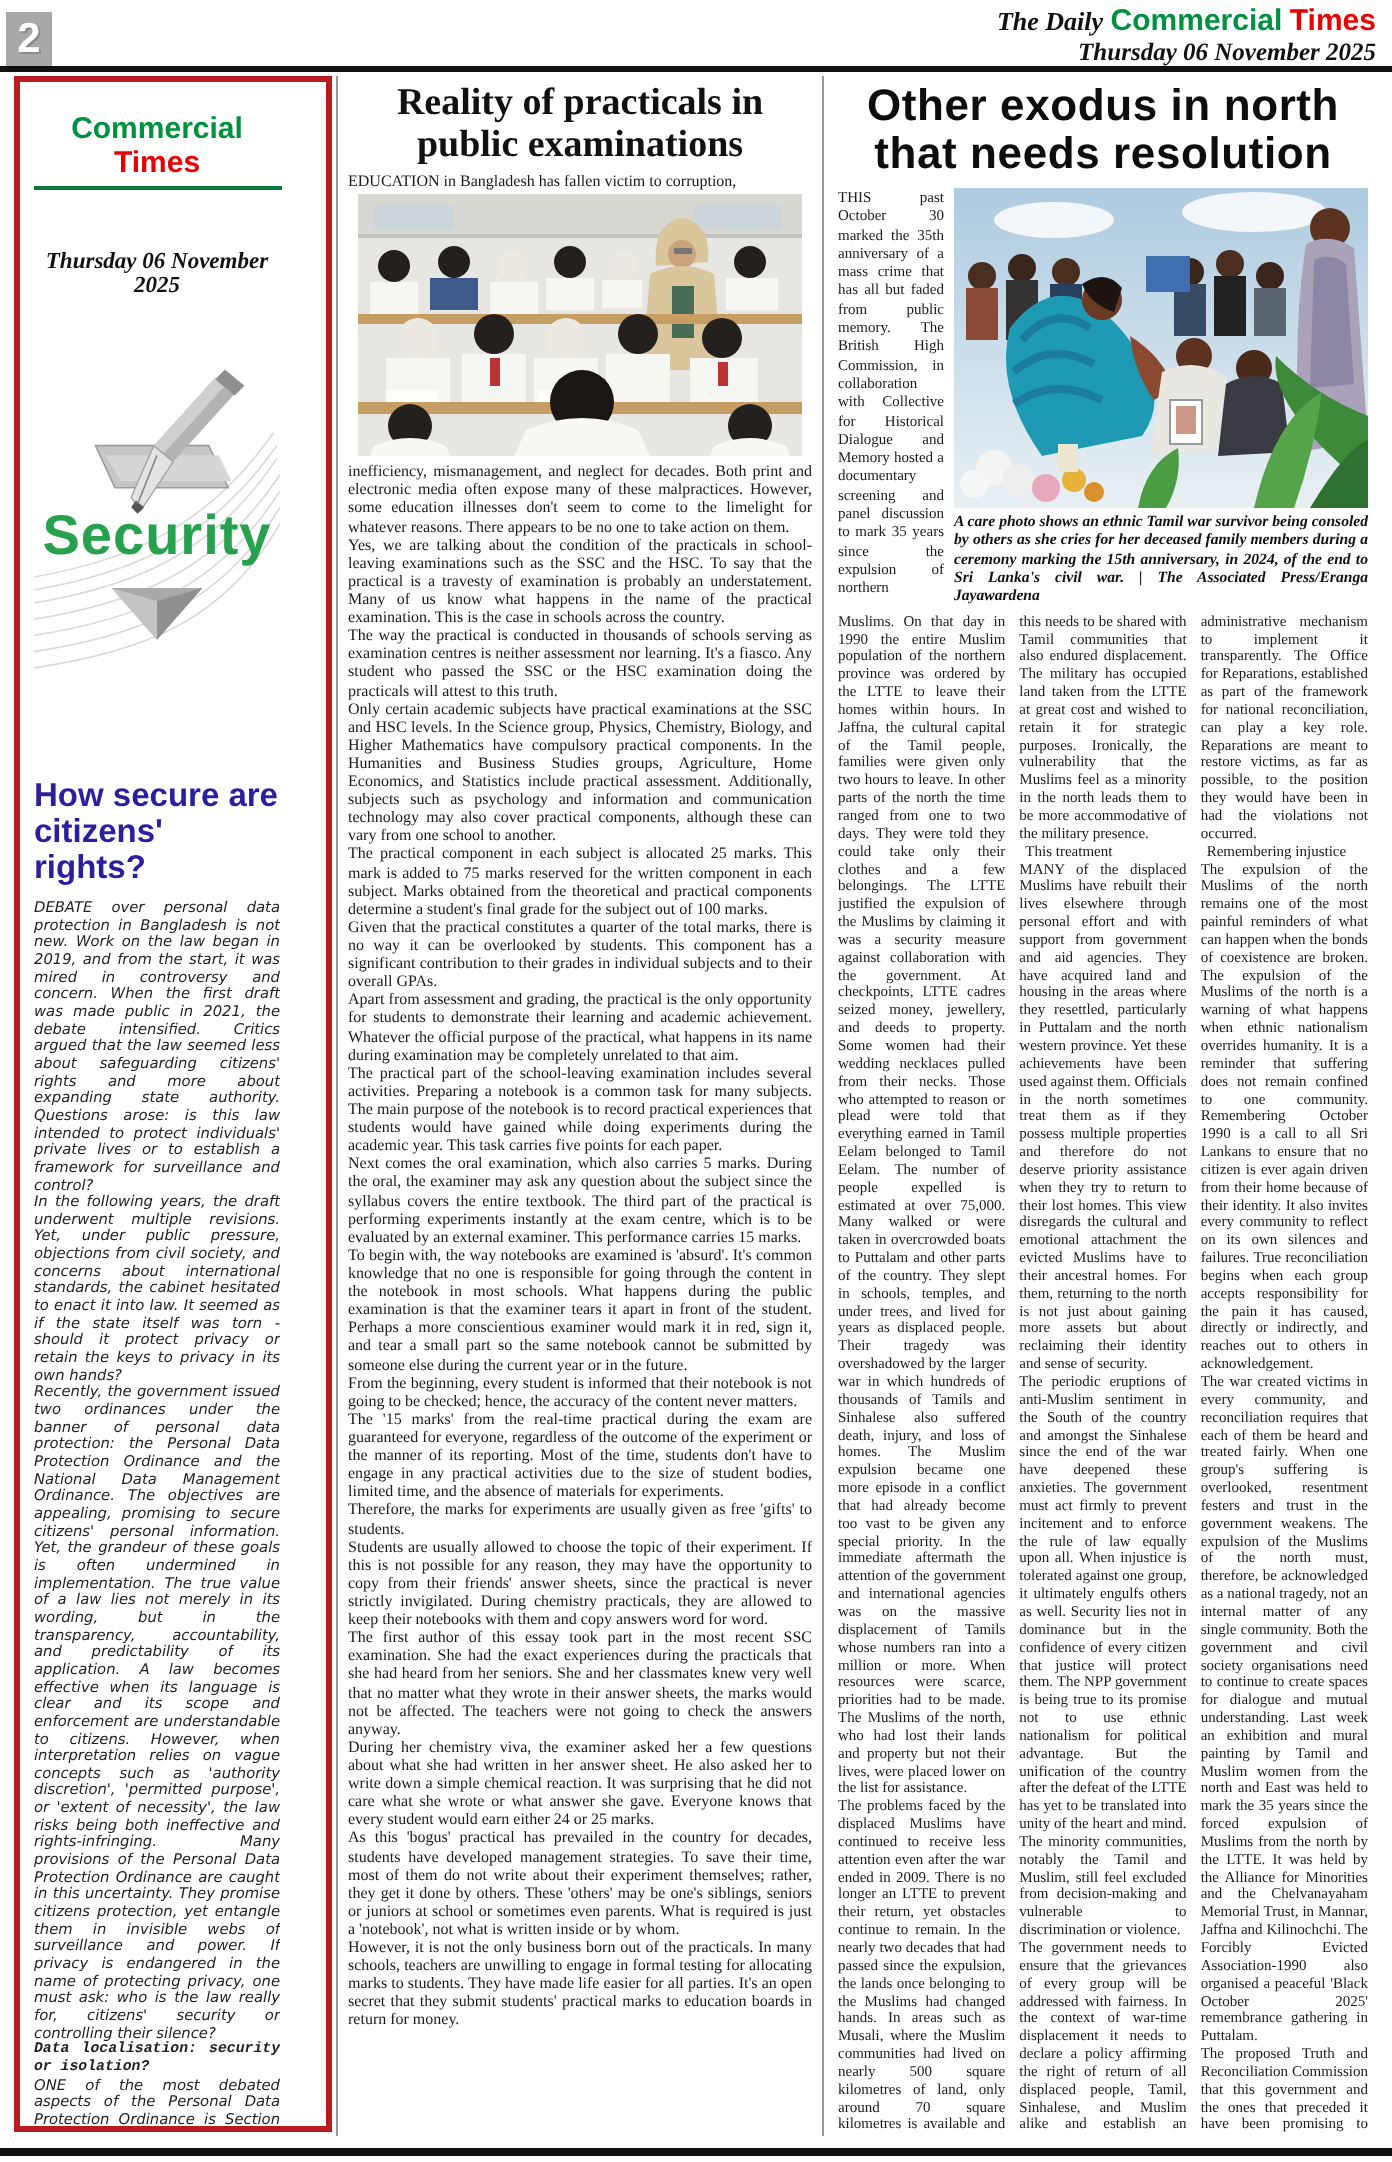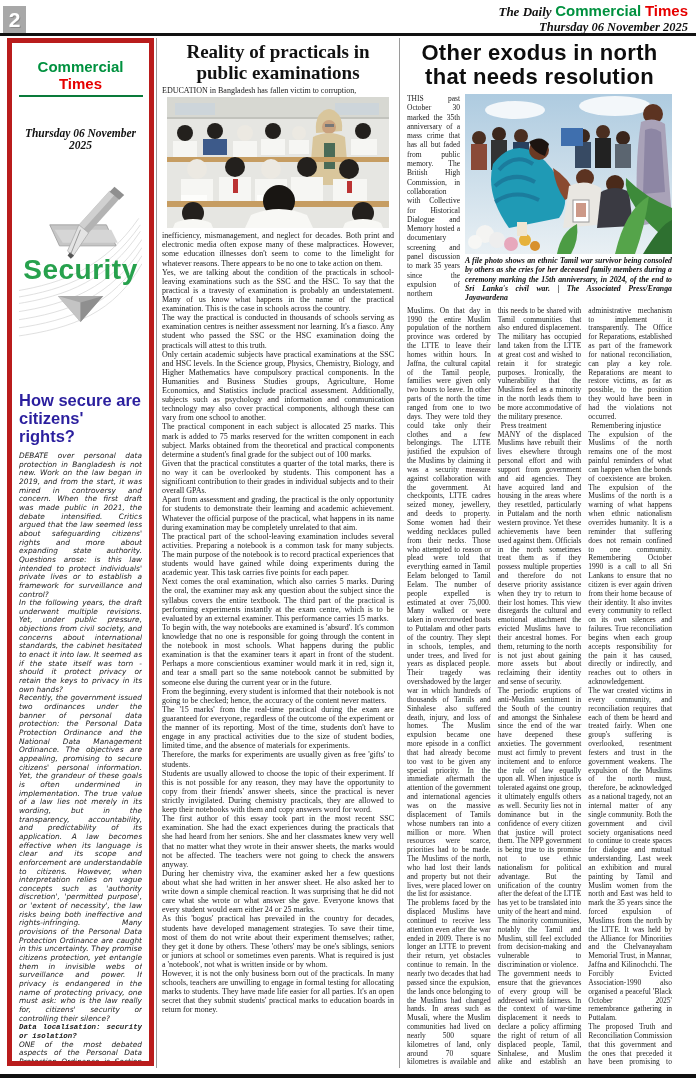--- a/index.html
+++ b/index.html
@@ -21,22 +21,22 @@
   .md-times { font-family:"Liberation Sans", sans-serif; font-weight:bold; color:#e60000; }
   .md-date  { font-style:italic; font-weight:bold; font-size:12.5px; line-height:15px; color:#111; }
   .top-rule { position:absolute; left:0; right:0; top:33px; height:3px; background:#111; }
   .bottom-rule { position:absolute; left:0; right:0; bottom:3px; height:4px; background:#111; }
 
   
   .content-row { position:absolute; left:0; right:0; top:38px; height:1030px; display:flex; }
 
   
   .editorial-box {
-    margin-left:7px; width:147px; height:1028px; border:5px solid #b91c1c;
-    padding:5px 7px 4px 7px; position:relative; overflow:hidden; background:#fff;
+    margin-left:7px; width:159px; height:1028px; border:3px solid #b91c1c;
+    padding:5px 23px 4px 7px; position:relative; overflow:hidden; background:#fff;
   }
   .ed-logo { text-align:center; font:bold 15px "Liberation Sans", sans-serif; padding-top:10px; }
   .ed-underline { width:124px; height:2px; background:#0a7a3a; margin:3px auto 0 auto; }
   .ed-date { text-align:center; font-style:italic; font-weight:bold; font-size:11.5px; margin-top:30px; color:#111; }
   .ed-art { position:relative; height:228px; margin-top:10px; }
   .ed-art-svg { position:absolute; inset:0; width:100%; height:100%; }
   .ed-label {
     position:absolute; left:0; right:0; top:94px; text-align:center;
     font:bold 28px/30px "Liberation Sans", sans-serif; color:#27a14d; letter-spacing:0.5px;
   }
@@ -313,28 +313,28 @@
             <g>
               <circle cx="20" cy="140" r="9" fill="#f4f4f2"></circle>
                 <circle cx="32" cy="146" r="8" fill="#eee"></circle>
               <circle cx="10" cy="148" r="7" fill="#f7f7f5"></circle>
               <circle cx="46" cy="150" r="7" fill="#e7a8bc"></circle>
               <circle cx="60" cy="146" r="6" fill="#e6b23c"></circle>
               <circle cx="70" cy="152" r="5" fill="#d8912e"></circle>
               <rect x="52" y="128" width="10" height="14" fill="#efe6d2"></rect>
             </g>
           </svg>
-          <figcaption class="ra-caption">A file photo shows an ethnic Tamil war survivor being consoled by others as she cries for her deceased family members during a ceremony marking the 15th anniversary, in 2024, of the end to Sri Lanka's civil war. | The Associated Press/Eranga Jayawardena</figcaption>
+          <figcaption class="ra-caption">A care photo shows an ethnic Tamil war survivor being consoled by others as she cries for her deceased family members during a ceremony marking the 15th anniversary, in 2024, of the end to Sri Lanka's civil war. | The Associated Press/Eranga Jayawardena</figcaption>
         </figure>
       </div>
 
       <div class="ra-cols">
           <p>Muslims. On that day in 1990 the entire Muslim population of the northern province was ordered by the LTTE to leave their homes within hours. In Jaffna, the cultural capital of the Tamil people, families were given only two hours to leave. In other parts of the north the time ranged from one to two days. They were told they could take only their clothes and a few belongings. The LTTE justified the expulsion of the Muslims by claiming it was a security measure against collaboration with the government. At checkpoints, LTTE cadres seized money, jewellery, and deeds to property. Some women had their wedding necklaces pulled from their necks. Those who attempted to reason or plead were told that everything earned in Tamil Eelam belonged to Tamil Eelam. The number of people expelled is estimated at over 75,000. Many walked or were taken in overcrowded boats to Puttalam and other parts of the country. They slept in schools, temples, and under trees, and lived for years as displaced people. Their tragedy was overshadowed by the larger war in which hundreds of thousands of Tamils and Sinhalese also suffered death, injury, and loss of homes. The Muslim expulsion became one more episode in a conflict that had already become too vast to be given any special priority. In the immediate aftermath the attention of the government and international agencies was on the massive displacement of Tamils whose numbers ran into a million or more. When resources were scarce, priorities had to be made. The Muslims of the north, who had lost their lands and property but not their lives, were placed lower on the list for assistance.</p>
           <p>The problems faced by the displaced Muslims have continued to receive less attention even after the war ended in 2009. There is no longer an LTTE to prevent their return, yet obstacles continue to remain. In the nearly two decades that had passed since the expulsion, the lands once belonging to the Muslims had changed hands. In areas such as Musali, where the Muslim communities had lived on nearly 500 square kilometres of land, only around 70 square kilometres is available and this needs to be shared with Tamil communities that also endured displacement. The military has occupied land taken from the LTTE at great cost and wished to retain it for strategic purposes. Ironically, the vulnerability that the Muslims feel as a minority in the north leads them to be more accommodative of the military presence.</p>
-          <p class="sub">Press treatment</p>
+          <p class="sub">This treatment</p>
           <p>MANY of the displaced Muslims have rebuilt their lives elsewhere through personal effort and with support from government and aid agencies. They have acquired land and housing in the areas where they resettled, particularly in Puttalam and the north western province. Yet these achievements have been used against them. Officials in the north sometimes treat them as if they possess multiple properties and therefore do not deserve priority assistance when they try to return to their lost homes. This view disregards the cultural and emotional attachment the evicted Muslims have to their ancestral homes. For them, returning to the north is not just about gaining more assets but about reclaiming their identity and sense of security.</p>
           <p>The periodic eruptions of anti-Muslim sentiment in the South of the country and amongst the Sinhalese since the end of the war have deepened these anxieties. The government must act firmly to prevent incitement and to enforce the rule of law equally upon all. When injustice is tolerated against one group, it ultimately engulfs others as well. Security lies not in dominance but in the confidence of every citizen that justice will protect them. The NPP government is being true to its promise not to use ethnic nationalism for political advantage. But the unification of the country after the defeat of the LTTE has yet to be translated into unity of the heart and mind. The minority communities, notably the Tamil and Muslim, still feel excluded from decision-making and vulnerable to discrimination or violence.</p>
           <p>The government needs to ensure that the grievances of every group will be addressed with fairness. In the context of war-time displacement it needs to declare a policy affirming the right of return of all displaced people, Tamil, Sinhalese, and Muslim alike and establish an administrative mechanism to implement it transparently. The Office for Reparations, established as part of the framework for national reconciliation, can play a key role. Reparations are meant to restore victims, as far as possible, to the position they would have been in had the violations not occurred.</p>
           <p class="sub">Remembering injustice</p>
           <p>The expulsion of the Muslims of the north remains one of the most painful reminders of what can happen when the bonds of coexistence are broken. The expulsion of the Muslims of the north is a warning of what happens when ethnic nationalism overrides humanity. It is a reminder that suffering does not remain confined to one community. Remembering October 1990 is a call to all Sri Lankans to ensure that no citizen is ever again driven from their home because of their identity. It also invites every community to reflect on its own silences and failures. True reconciliation begins when each group accepts responsibility for the pain it has caused, directly or indirectly, and reaches out to others in acknowledgement.</p>
           <p>The war created victims in every community, and reconciliation requires that each of them be heard and treated fairly. When one group's suffering is overlooked, resentment festers and trust in the government weakens. The expulsion of the Muslims of the north must, therefore, be acknowledged as a national tragedy, not an internal matter of any single community. Both the government and civil society organisations need to continue to create spaces for dialogue and mutual understanding. Last week an exhibition and mural painting by Tamil and Muslim women from the north and East was held to mark the 35 years since the forced expulsion of Muslims from the north by the LTTE. It was held by the Alliance for Minorities and the Chelvanayaham Memorial Trust, in Mannar, Jaffna and Kilinochchi. The Forcibly Evicted Association-1990 also organised a peaceful 'Black October 2025' remembrance gathering in Puttalam.</p>
           <p>The proposed Truth and Reconciliation Commission that this government and the ones that preceded it have been promising to establish should record the stories of the expelled Muslims so that they become part of the nation's shared history. Only by acknowledging every wound, without hierarchy of suffering, can Sri Lanka become a truly reconciled nation.</p>
         </div>
     </section>
 

